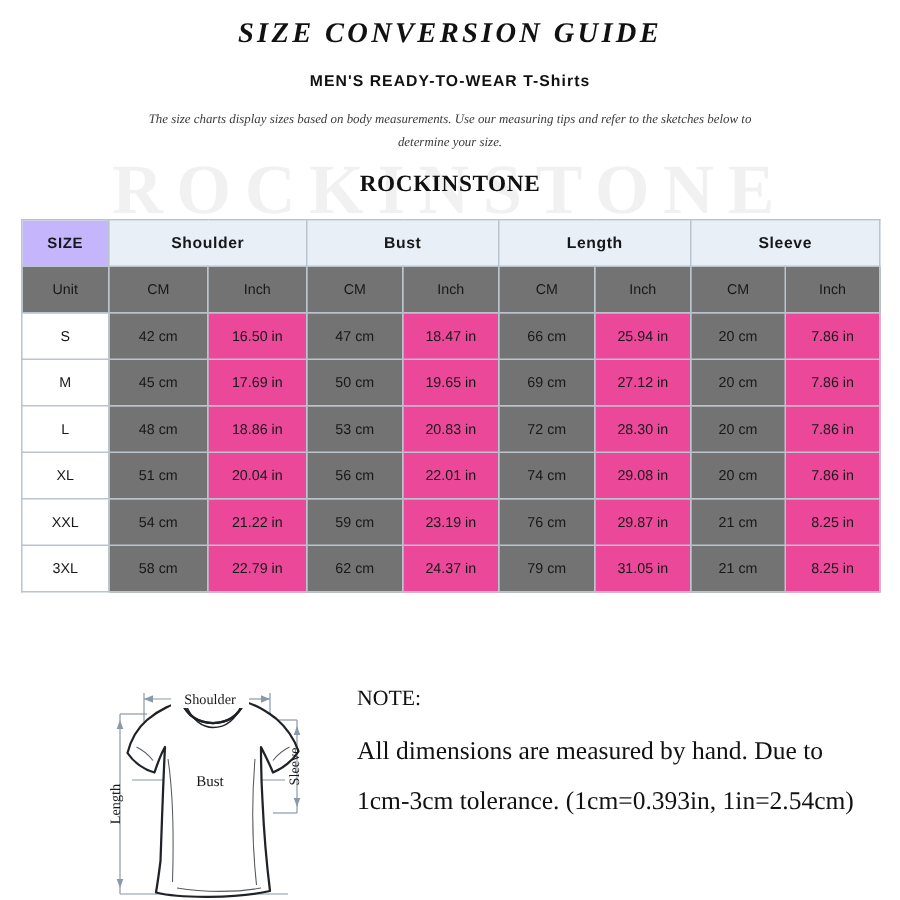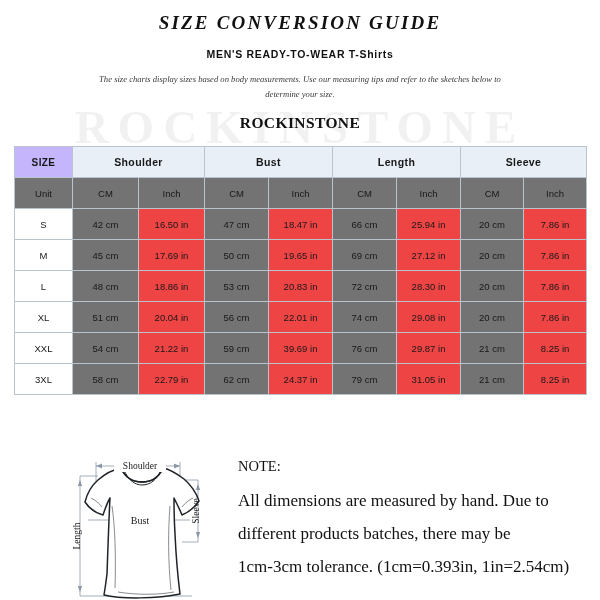--- a/index.html
+++ b/index.html
@@ -115,21 +115,21 @@
   }
   table.size-table td.lbl {
     background: #ffffff;
     font-weight: 400;
   }
   table.size-table tr.unit-row td {
     background: #737373;
   }
   
   table.size-table td.tint, table.size-table th.tint {
-    background: #ef4444;
+    background: #ec4899;
   }
   table.size-table td.plain {
     background: #737373;
   }
 
   
   .bottom {
     position: absolute;
     left: 0;
     top: 432px;
@@ -251,21 +251,21 @@
           <td class="plain">74 cm</td>
           <td class="tint">29.08 in</td>
           <td class="plain">20 cm</td>
           <td class="tint">7.86 in</td>
         </tr>
         <tr>
           <td class="lbl">XXL</td>
           <td class="plain">54 cm</td>
           <td class="tint">21.22 in</td>
           <td class="plain">59 cm</td>
-          <td class="tint">39.69 in</td>
+          <td class="tint">23.19 in</td>
           <td class="plain">76 cm</td>
           <td class="tint">29.87 in</td>
           <td class="plain">21 cm</td>
           <td class="tint">8.25 in</td>
         </tr>
         <tr>
           <td class="lbl">3XL</td>
           <td class="plain">58 cm</td>
           <td class="tint">22.79 in</td>
           <td class="plain">62 cm</td>
@@ -341,18 +341,17 @@
 
         <text x="22" y="90" font-family="Liberation Serif, serif" font-size="9.5" fill="#1a1a1a" text-anchor="middle" transform="rotate(-90 22 90)">Length</text>
 
         <text x="141" y="65" font-family="Liberation Serif, serif" font-size="9.5" fill="#1a1a1a" text-anchor="middle" transform="rotate(-90 141 65)">Sleeve</text>
       </svg>
     </div>
 
     <div class="note">
       <div class="note-title">NOTE:</div>
       <div class="note-body">All dimensions are measured by hand. Due to</div>
-      <div class="note-body">different products batches, there may be</div>
       <div class="note-body">1cm-3cm tolerance. (1cm=0.393in, 1in=2.54cm)</div>
     </div>
 
   </div>
 </div>
 
 </body></html>

